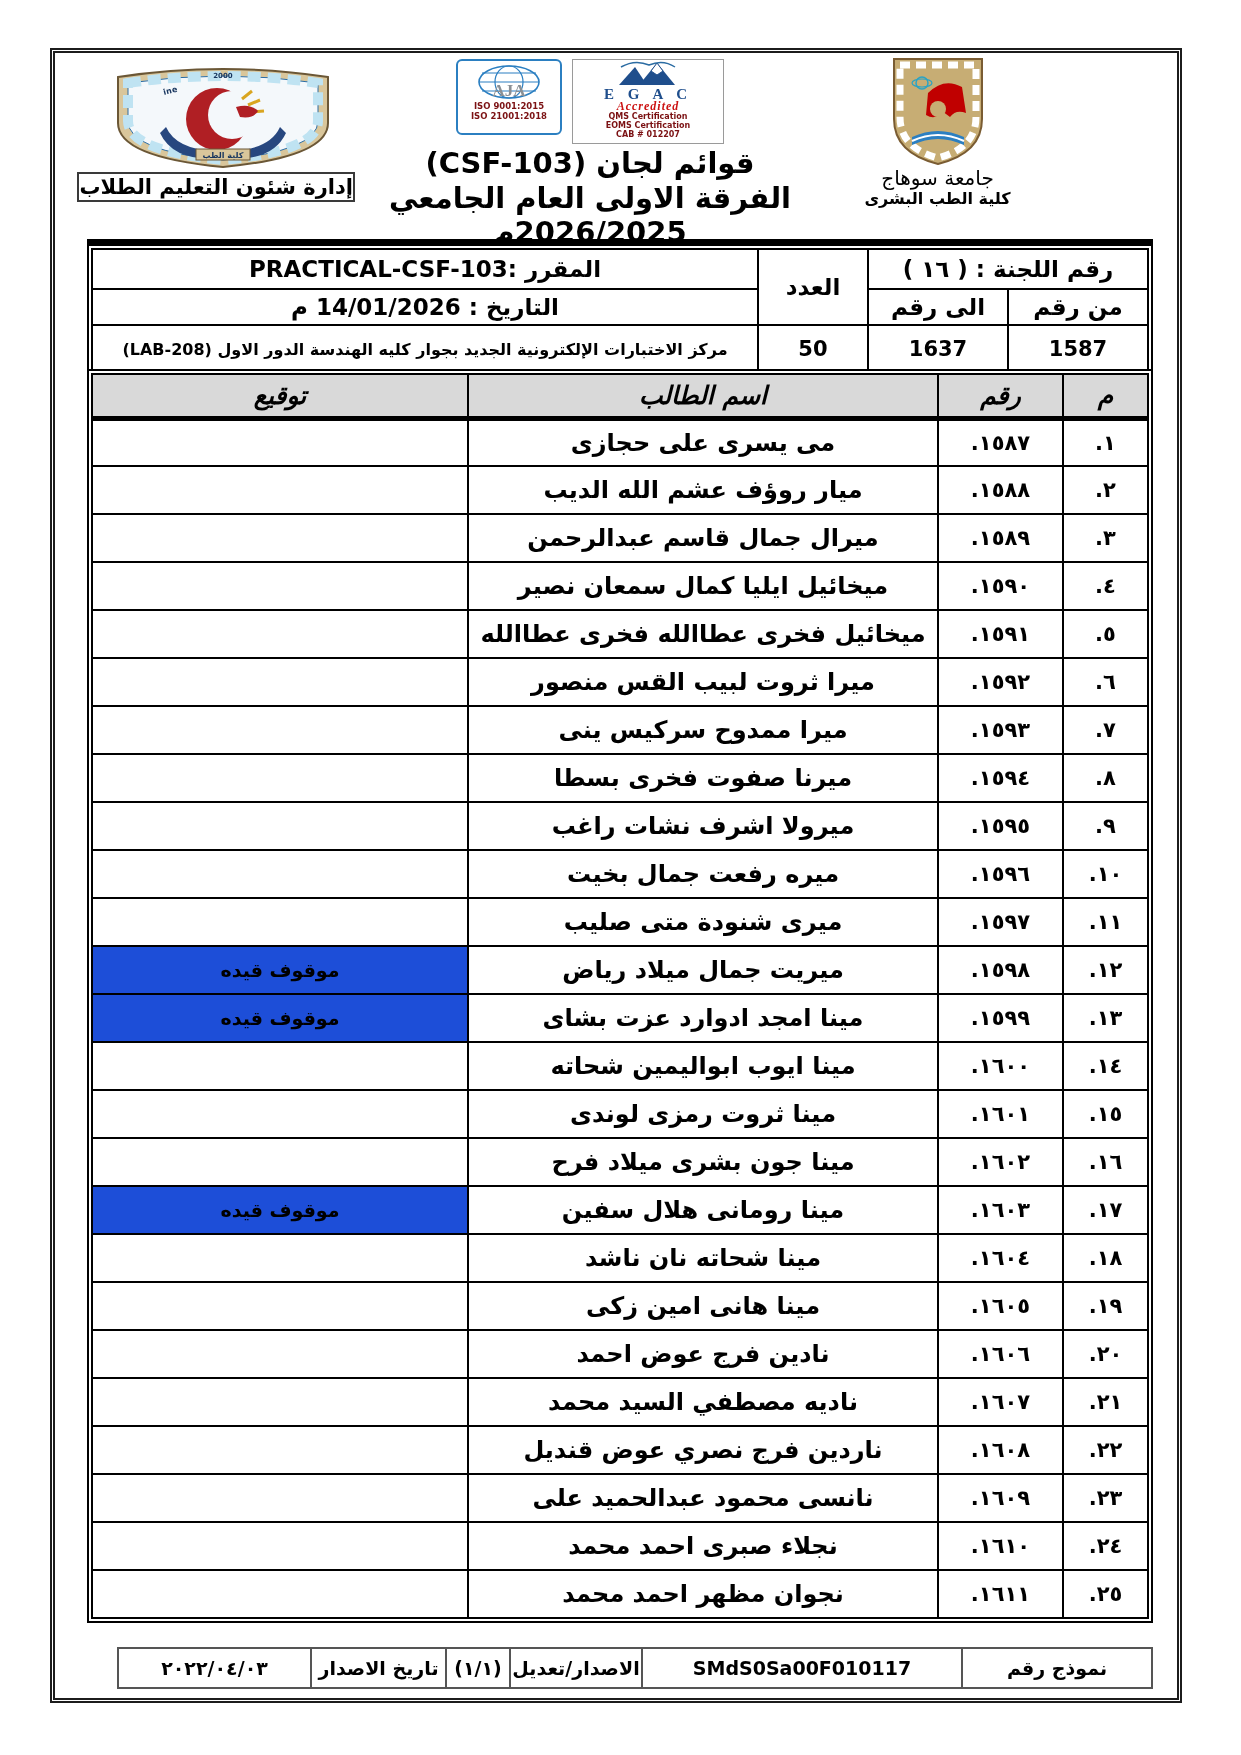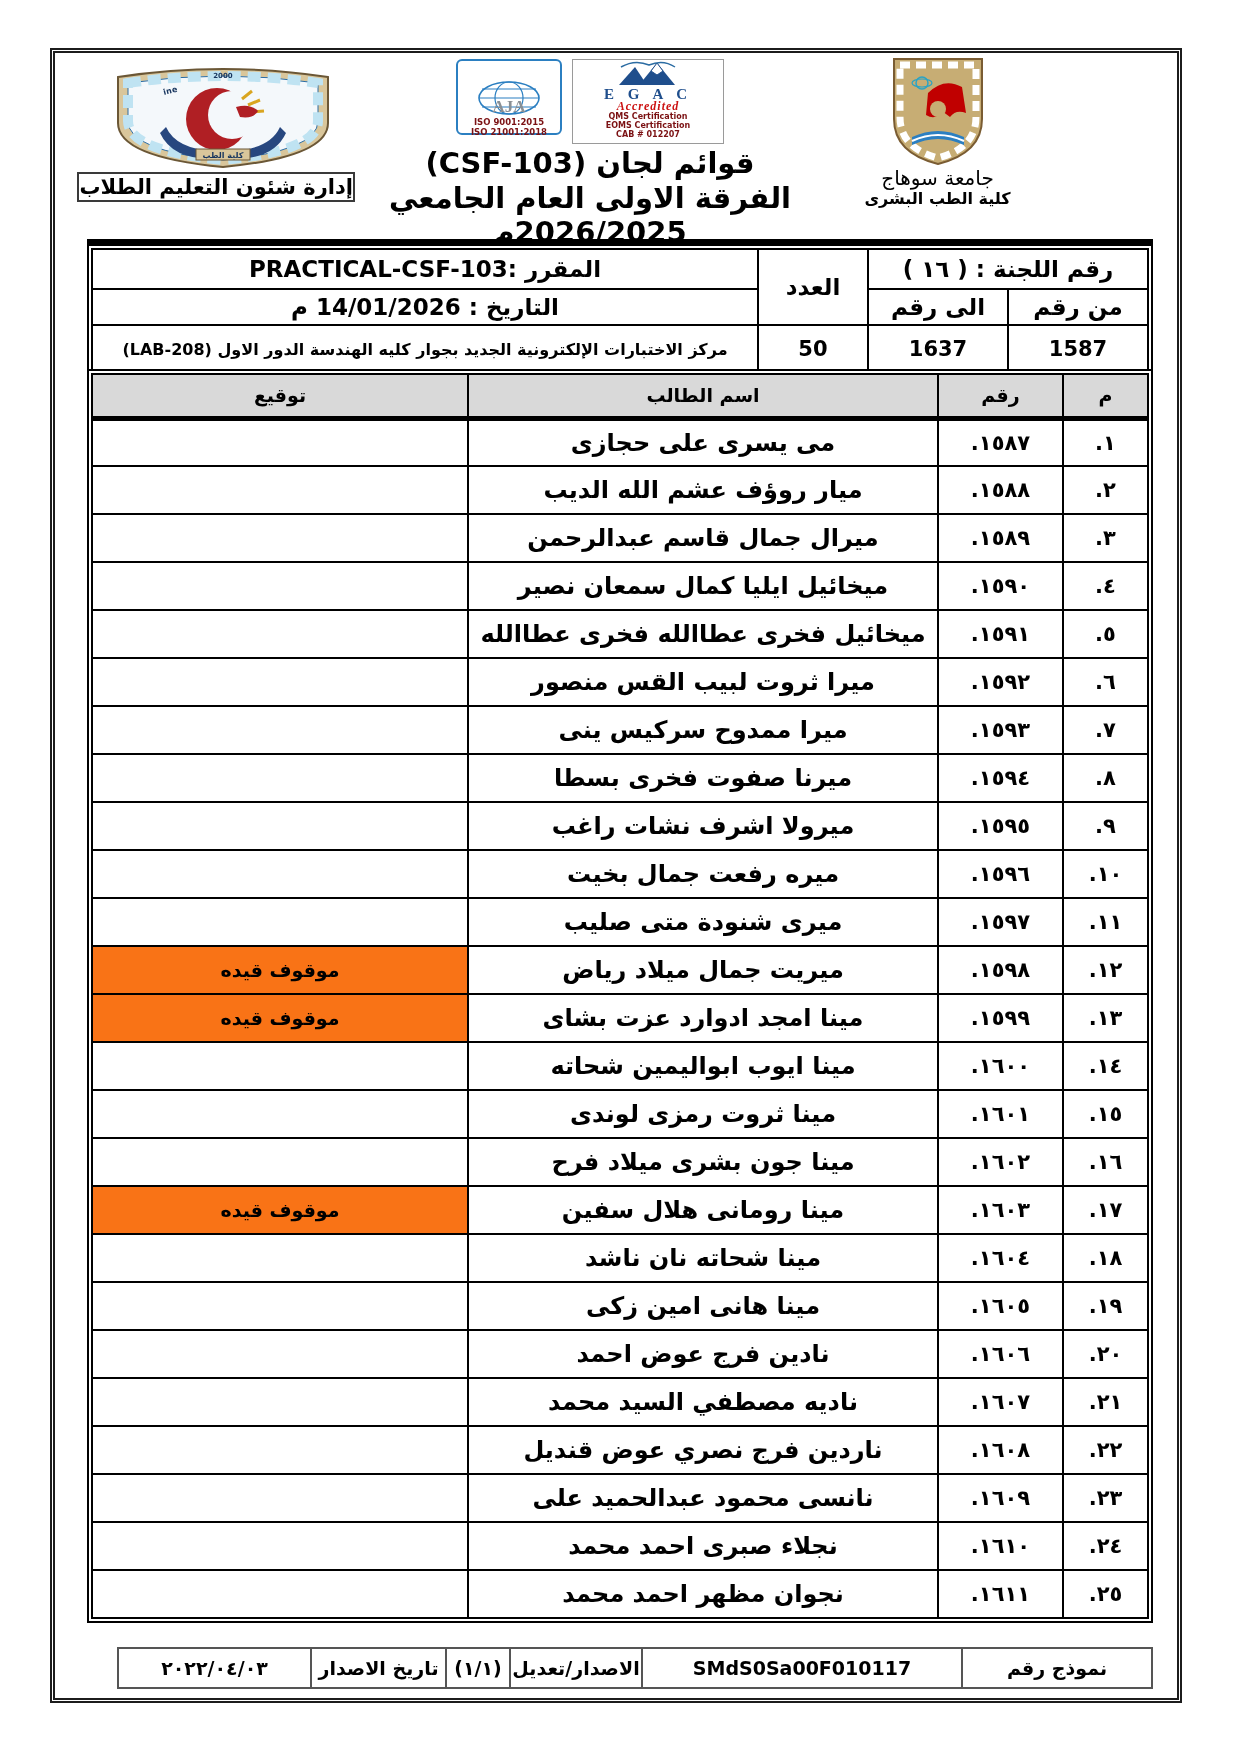--- a/index.html
+++ b/index.html
@@ -8,21 +8,21 @@
 
   
   .left-block { position:absolute; left:35px; top:12px; width:265px; text-align:center; }
   .dept-box { display:inline-block; border:2px solid #3a3a3a; padding:1px 0; font-size:21px; font-weight:bold; margin-top:3px; white-space:nowrap; }
   .center-block { position:absolute; left:330px; top:6px; width:410px; text-align:center; }
   .logo-row { display:flex; justify-content:center; align-items:flex-start; gap:10px; }
   .egac-box { width:152px; height:85px; border:1px solid #9a9a9a; background:#fff; padding-top:1px; line-height:1; }
   .egac-name { font-family:"Liberation Serif", serif; font-weight:bold; color:#1f4e8c; font-size:15px; letter-spacing:5px; }
   .egac-accredited { font-family:"Liberation Serif", serif; font-weight:bold; color:#cc1111; font-size:12px; letter-spacing:1px; margin-top:-2px;font-style:italic; }
   .egac-lines div { font-size:8px; font-weight:bold; color:#7b1113; line-height:1.15; }
-  .aja-box { width:106px; height:76px; border:2px solid #2b7fc1; border-radius:6px; background:#fff; padding-top:18px; line-height:1; }
+  .aja-box { width:106px; height:76px; border:2px solid #2b7fc1; border-radius:6px; background:#fff; padding-top:2px; line-height:1; }
   .aja-lines div { font-size:8.5px; font-weight:bold; color:#7b1113; line-height:1.2; }
   .title1 { font-size:29px; font-weight:bold; margin-top:2px; }
   .title2 { font-size:29px; font-weight:bold; margin-top:1px; }
   .right-block { position:absolute; left:795px; top:0px; width:175px; text-align:center; }
   .univ-name { font-size:20px; font-weight:normal; line-height:1.15; }
   .fac-name { font-size:16px; font-weight:bold; line-height:1.1; }
 
   
   .tbl-wrap { position:absolute; left:32px; width:1066px; border:2px solid #000; padding:2px; background:#fff; }
   table { width:100%; border-collapse:collapse; table-layout:fixed; }
@@ -30,27 +30,27 @@
 
   
   .info-wrap { top:186px; border-top:7px solid #000; }
   .info-tbl td { font-weight:bold; }
   .lbl-lg { font-size:23px; }
   .val { font-size:21px; font-family:"DejaVu Sans", sans-serif; }
   .loc { font-size:16px; }
 
   
   .main-wrap { top:316px; }
-  .main-tbl th { background:#d9d9d9; font-size:19px; height:44px; border-bottom:5px solid #000; }
+  .main-tbl th { background:#d9d9d9; font-size:25px; height:44px; border-bottom:5px solid #000;font-style:italic; }
   .main-tbl td { height:48px; border-width:2px; }
   .c-index { font-size:21px; font-weight:bold; }
   .c-id { font-size:21px; font-weight:bold; }
   .c-name { font-size:24px; font-weight:bold; }
   .c-sig { font-size:19px; font-weight:bold; }
-  .suspended { background:#f97316;margin-top:34px; }
+  .suspended { background:#1d4ed8;margin-top:34px; }
 
   
   .footer-tbl { position:absolute; left:62px; top:1594px; width:1036px; border-collapse:collapse; }
   .footer-tbl td { border:2px solid #555; height:40px; font-weight:bold; font-size:19px; }
 
   
   svg { display:block; margin:0 auto; }
 </style>
 </head>
 <body>

